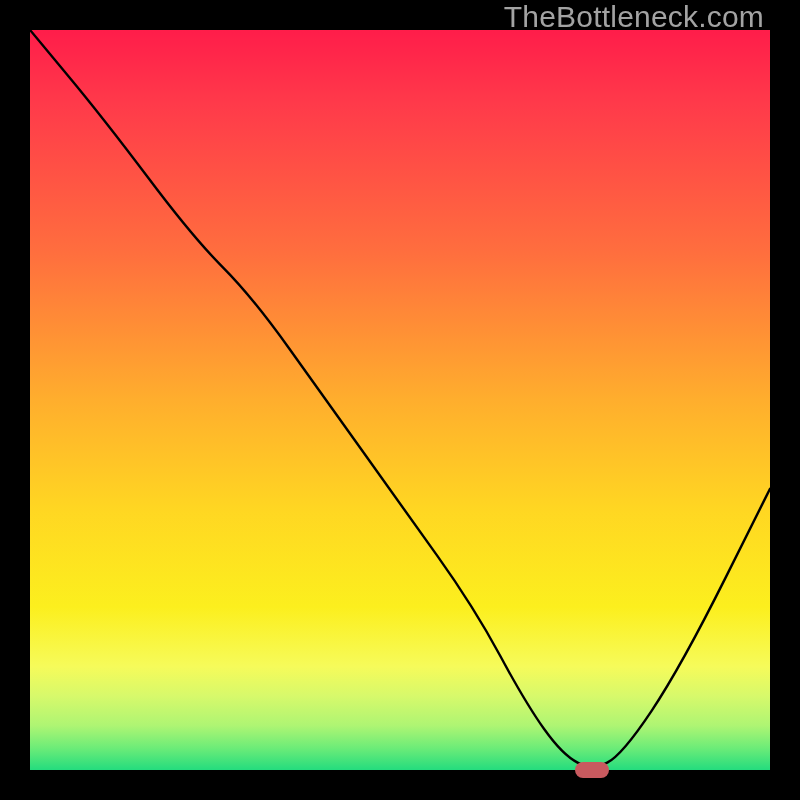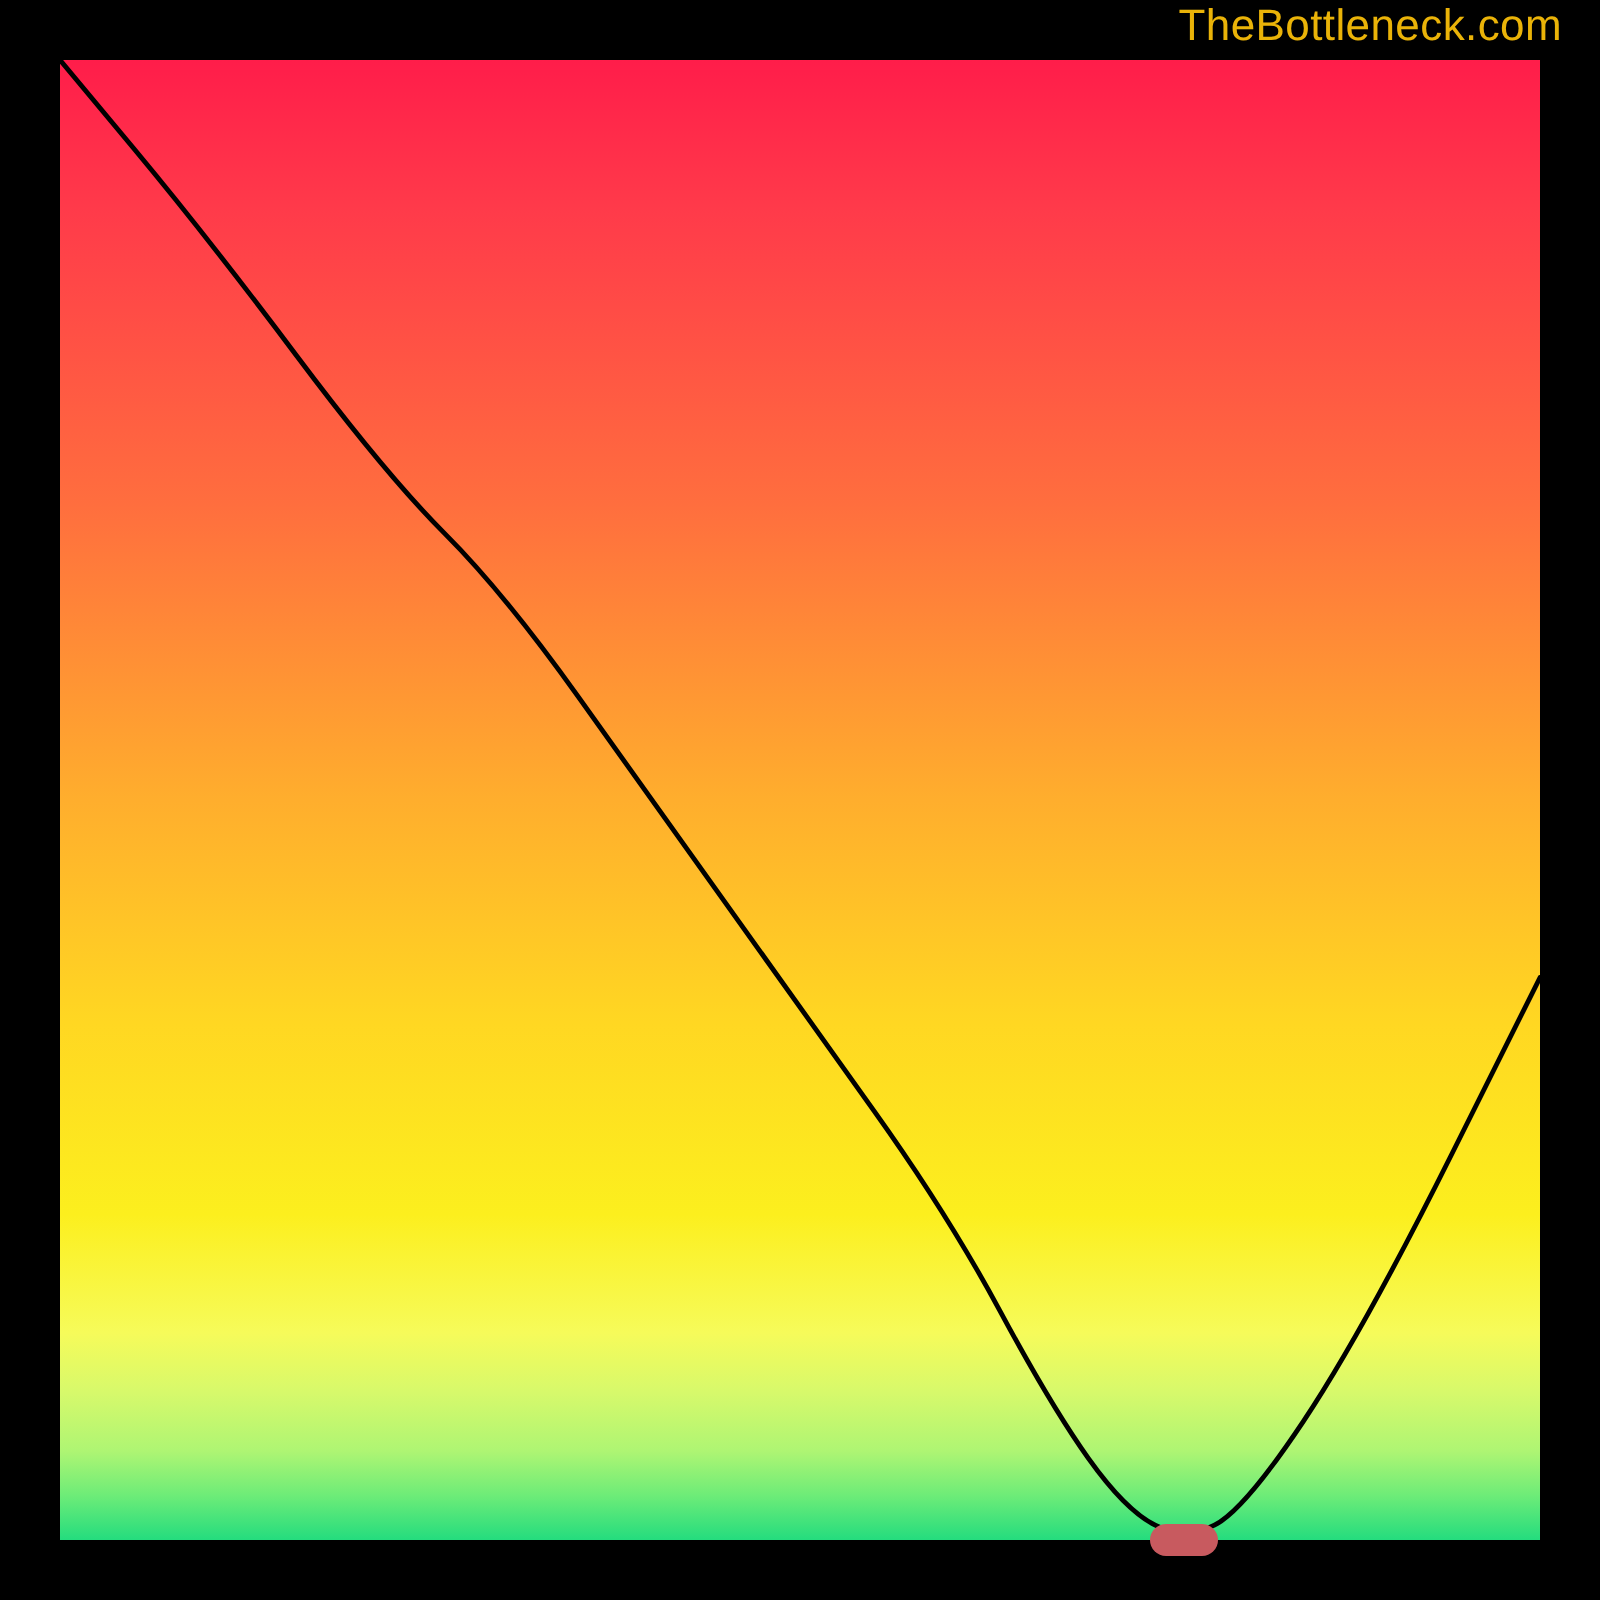--- a/index.html
+++ b/index.html
@@ -14,23 +14,23 @@
   .frame {
     position: absolute;
     left: 0; top: 0;
     width: 800px;
     height: 800px;
     background: #000;
   }
   .watermark {
     position: absolute;
     top: 0;
-    right: 19px;
-    color: #eab308;
-    font-size: 22px;
+    right: 36px;
+    color: #a3a3a3;
+    font-size: 30px;
     font-weight: 400;
     letter-spacing: 0.2px;
   }
   
   .plot {
     position: absolute;
     left: 30px;
     top: 30px;
     width: 740px;
     height: 740px;

